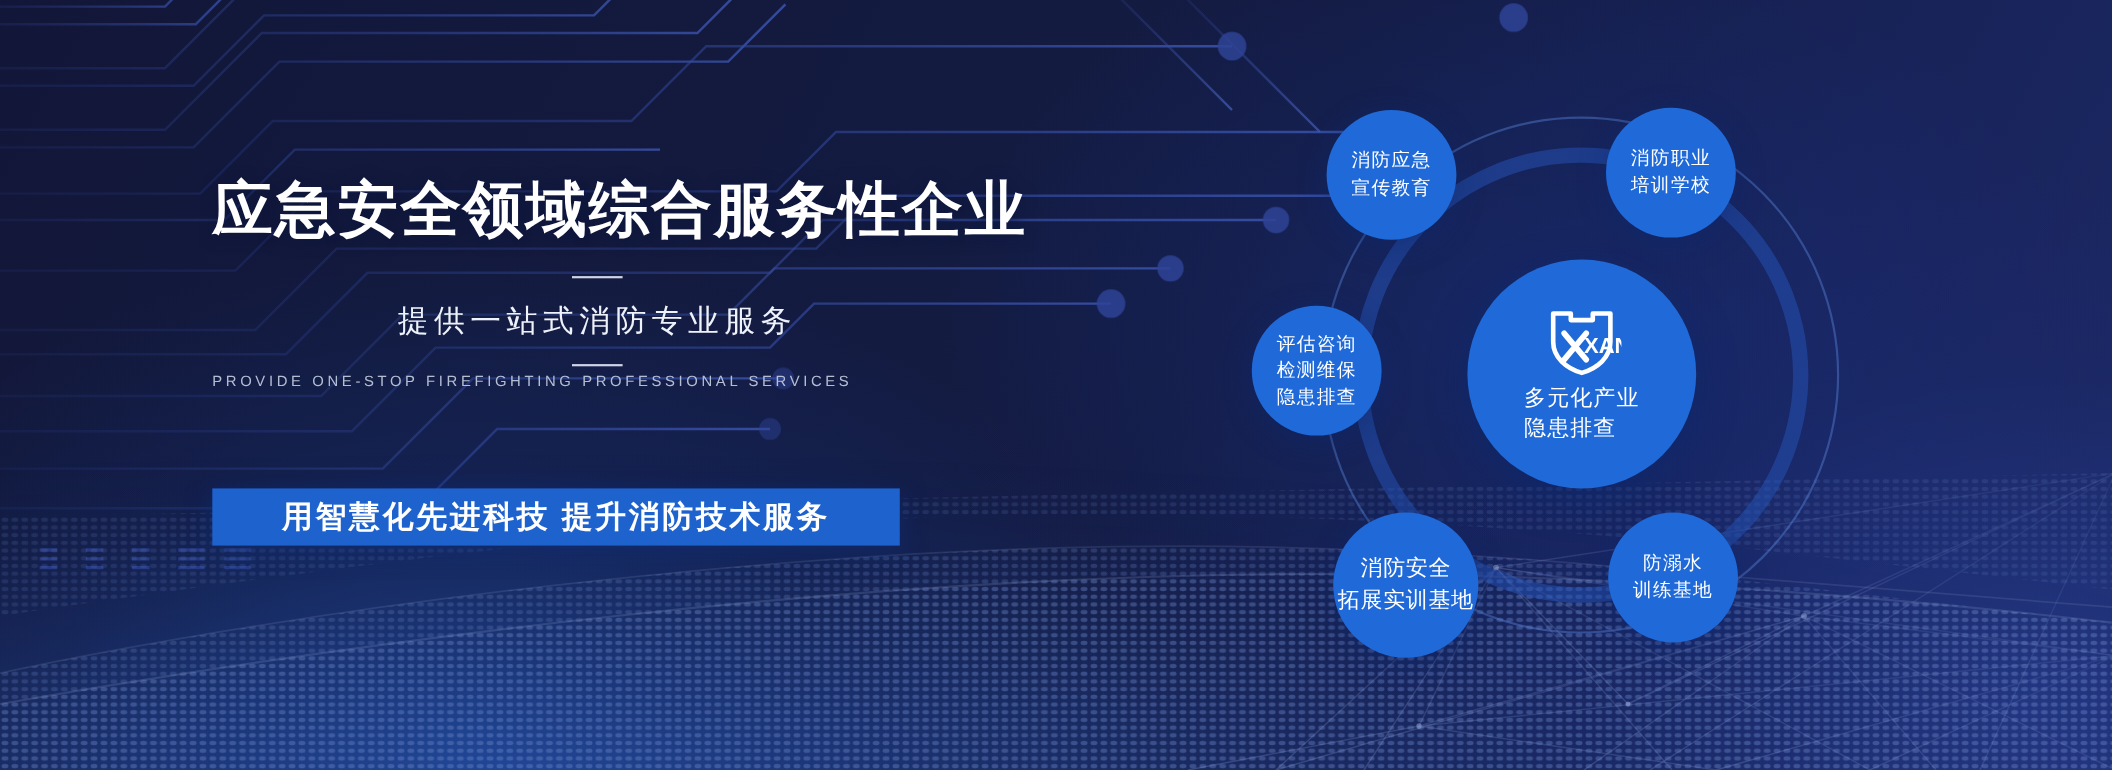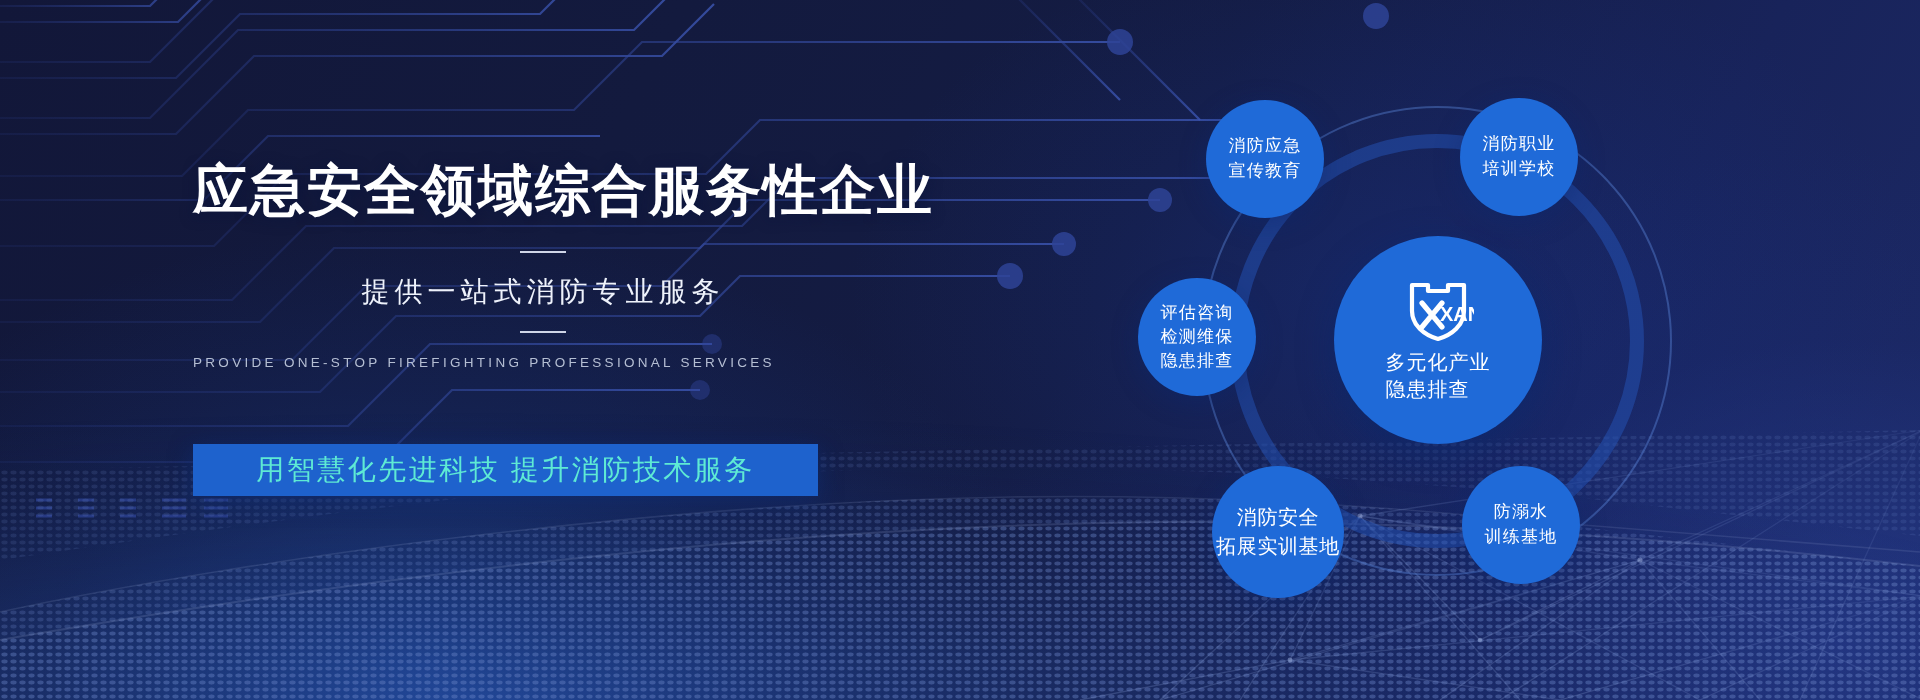--- a/index.html
+++ b/index.html
@@ -35,33 +35,33 @@
   }
   .subline{
     display:flex; align-items:center; gap:20px;
     margin-top:30px; white-space:nowrap;flex-direction:column;
   }
   .dash{ display:inline-block; width:46px; height:2px; background:#dfe5f5; opacity:.92; }
   .sub-cn{
     font-size:28px; color:#eef2fb; letter-spacing:5px; font-weight:400;
   }
   .sub-en{
-    margin-top:22px;
+    margin-top:6px;
     font-size:13.5px; color:#c3ccdf; letter-spacing:3.3px;
     font-weight:400; white-space:nowrap; opacity:.92;
   }
   .cta{
     position:absolute; left:193px; top:444px;
     width:625px; height:52px;
     background:#1e62cd;
     display:flex; align-items:center; justify-content:center;
     box-shadow:0 5px 22px rgba(12,46,120,.55);
   }
   .cta-label{
-    font-size:28px; color:#5eead4; letter-spacing:2.5px; white-space:nowrap;
+    font-size:28px; color:#ffffff; letter-spacing:2.5px; white-space:nowrap;font-weight:bold;
   }
 
   
   .diagram{
     position:absolute; left:1130px; top:78px; width:640px; height:540px;
   }
   .ring{ position:absolute; border-radius:50%; }
   .ring-outer{
     left:72px; top:28px; width:470px; height:470px;
     border:2px solid rgba(96,140,225,.40);

